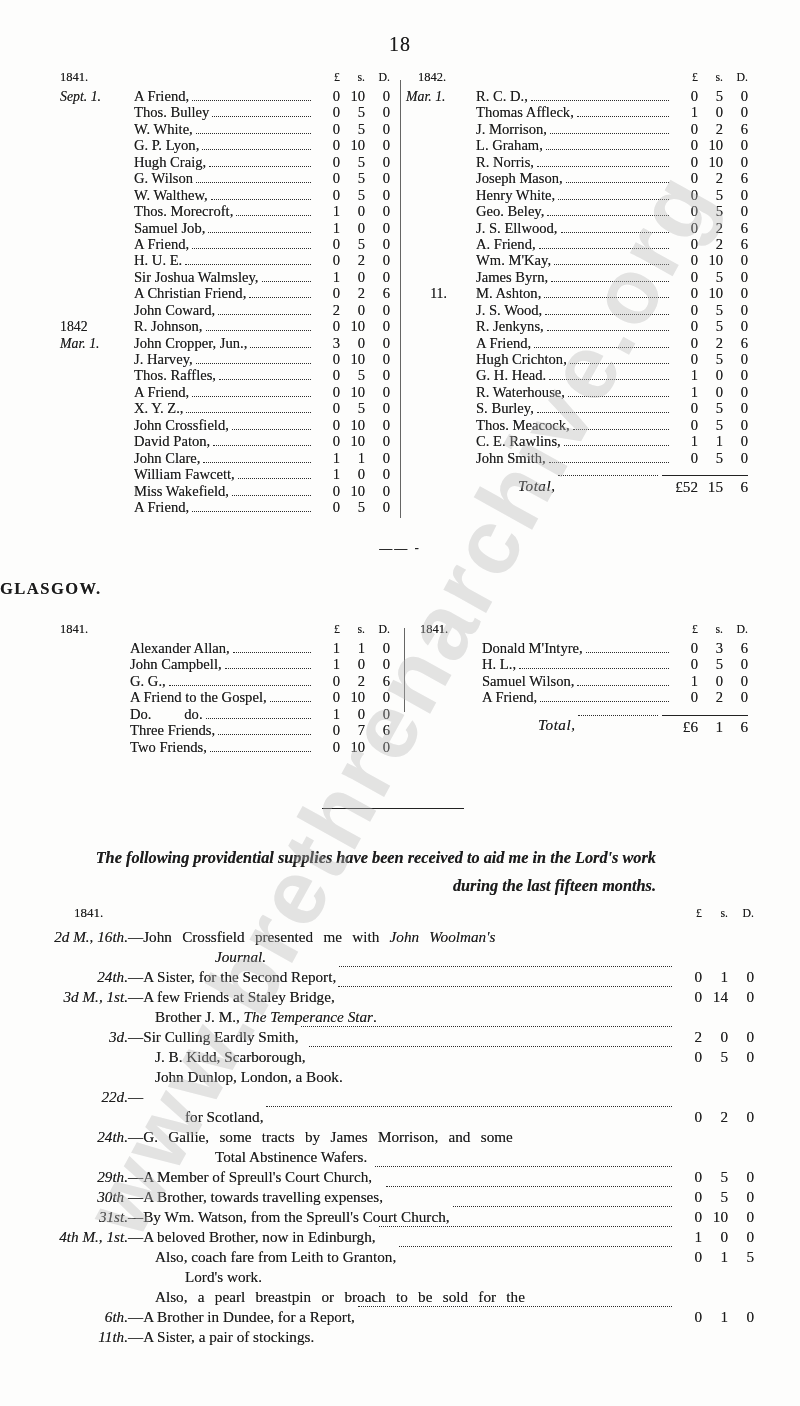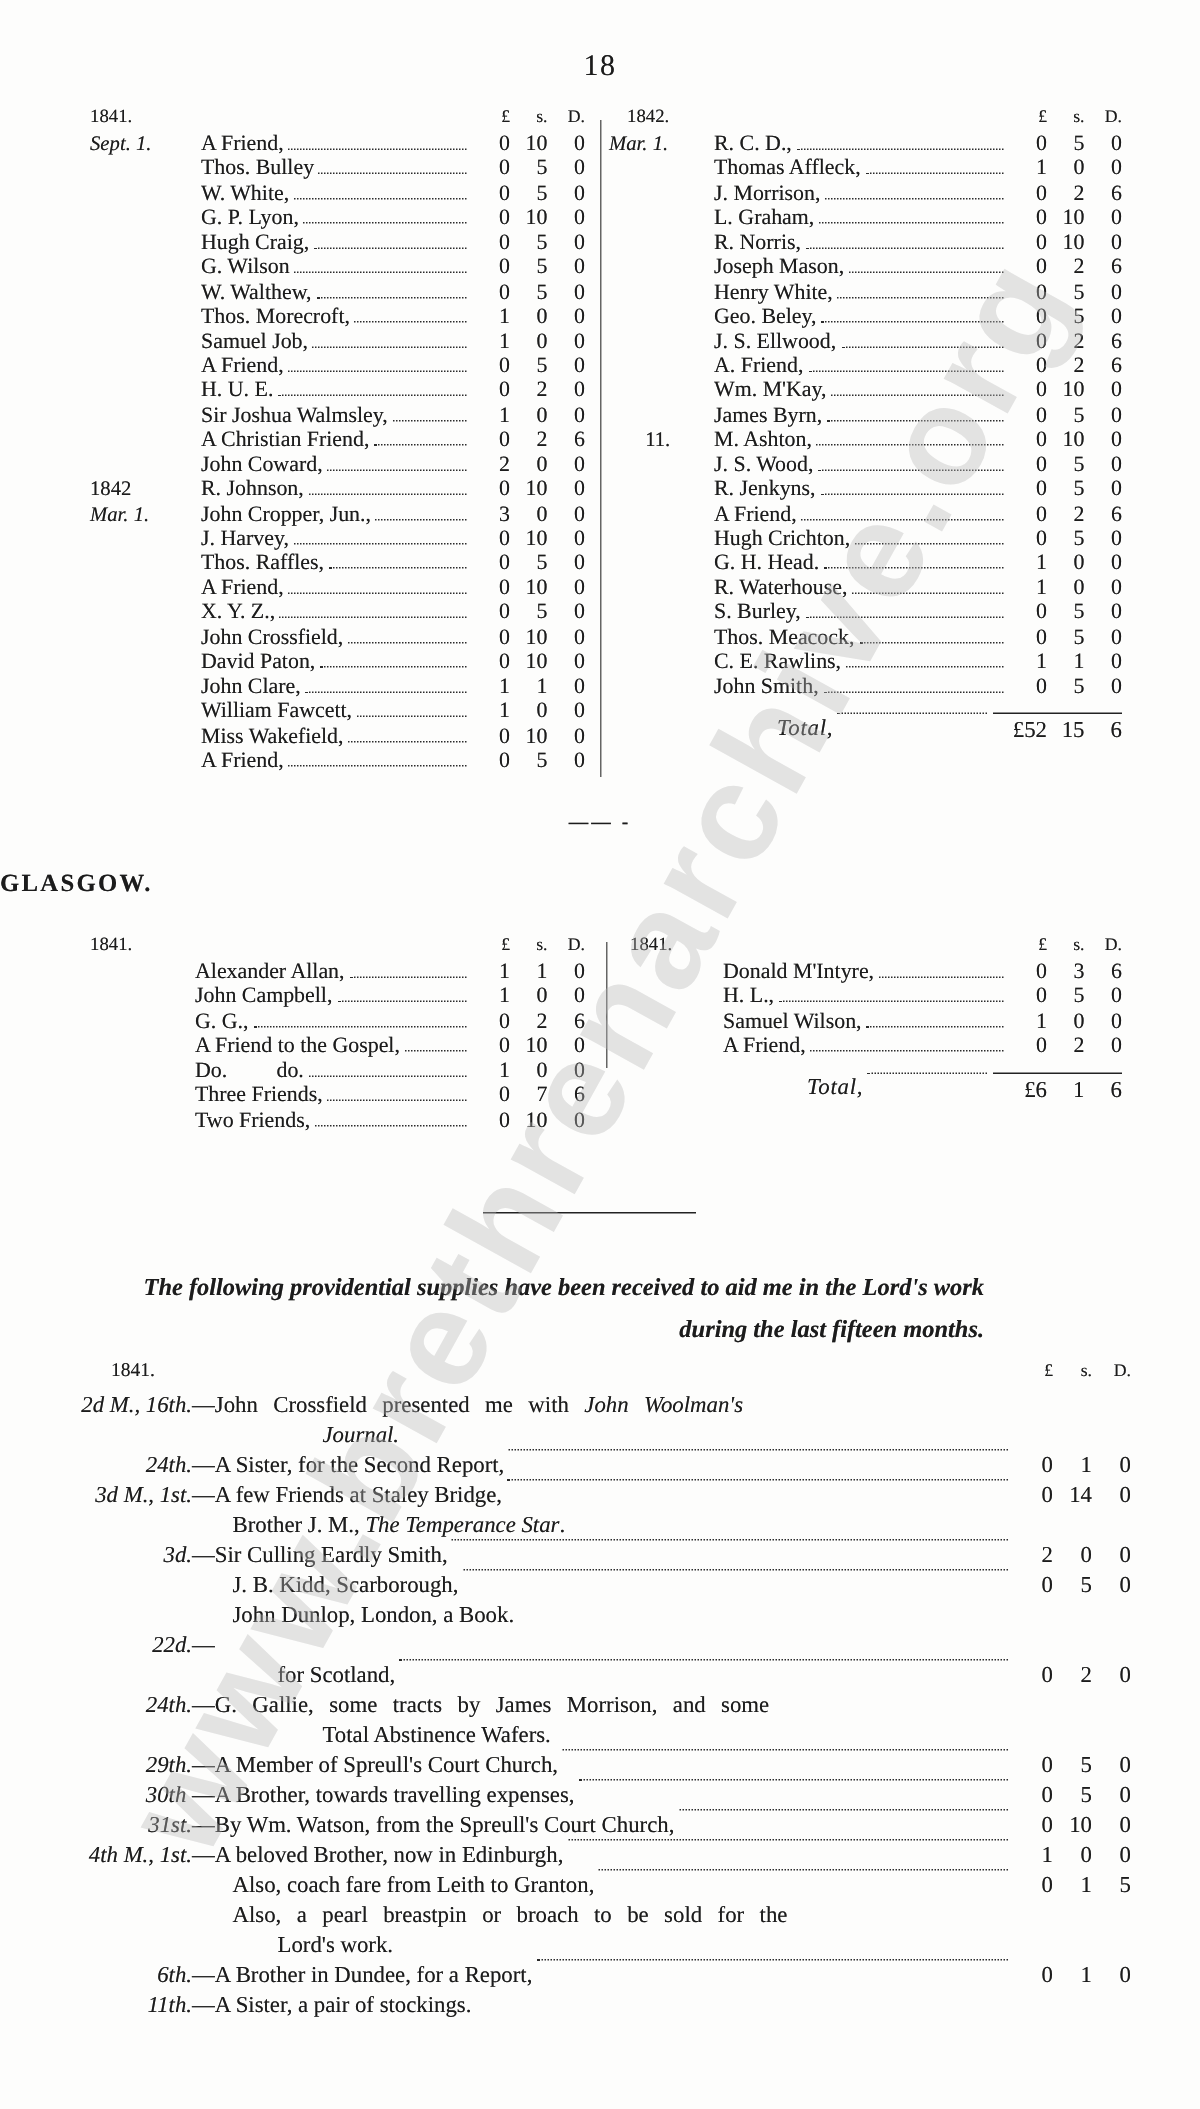--- a/index.html
+++ b/index.html
@@ -885,28 +885,28 @@
       <span class="sind" style="width: 107px;"></span>
       <span class="stext">Also, coach fare from Leith to Granton,</span>
       <span class="leader"></span>
       <span class="amt samt">
         <span>0</span>
         <span>1</span>
         <span>5</span>
       </span>
     </div>
     <div class="srow">
+      <span class="sind" style="width: 137px;"></span>
+      <span class="stext">Lord's work.</span>
+    </div>
+    <div class="srow">
       <span class="sind" style="width: 107px;"></span>
       <span class="stext spread">Also, a pearl breastpin or broach to be sold for the</span>
     </div>
     <div class="srow">
-      <span class="sind" style="width: 137px;"></span>
-      <span class="stext">Lord's work.</span>
-    </div>
-    <div class="srow">
       <span class="sdate">6th.</span>
       <span class="sdash">—</span>
       <span class="stext">A Brother in Dundee, for a Report,</span>
       <span class="leader"></span>
       <span class="amt samt">
         <span>0</span>
         <span>1</span>
         <span>0</span>
       </span>
     </div>

